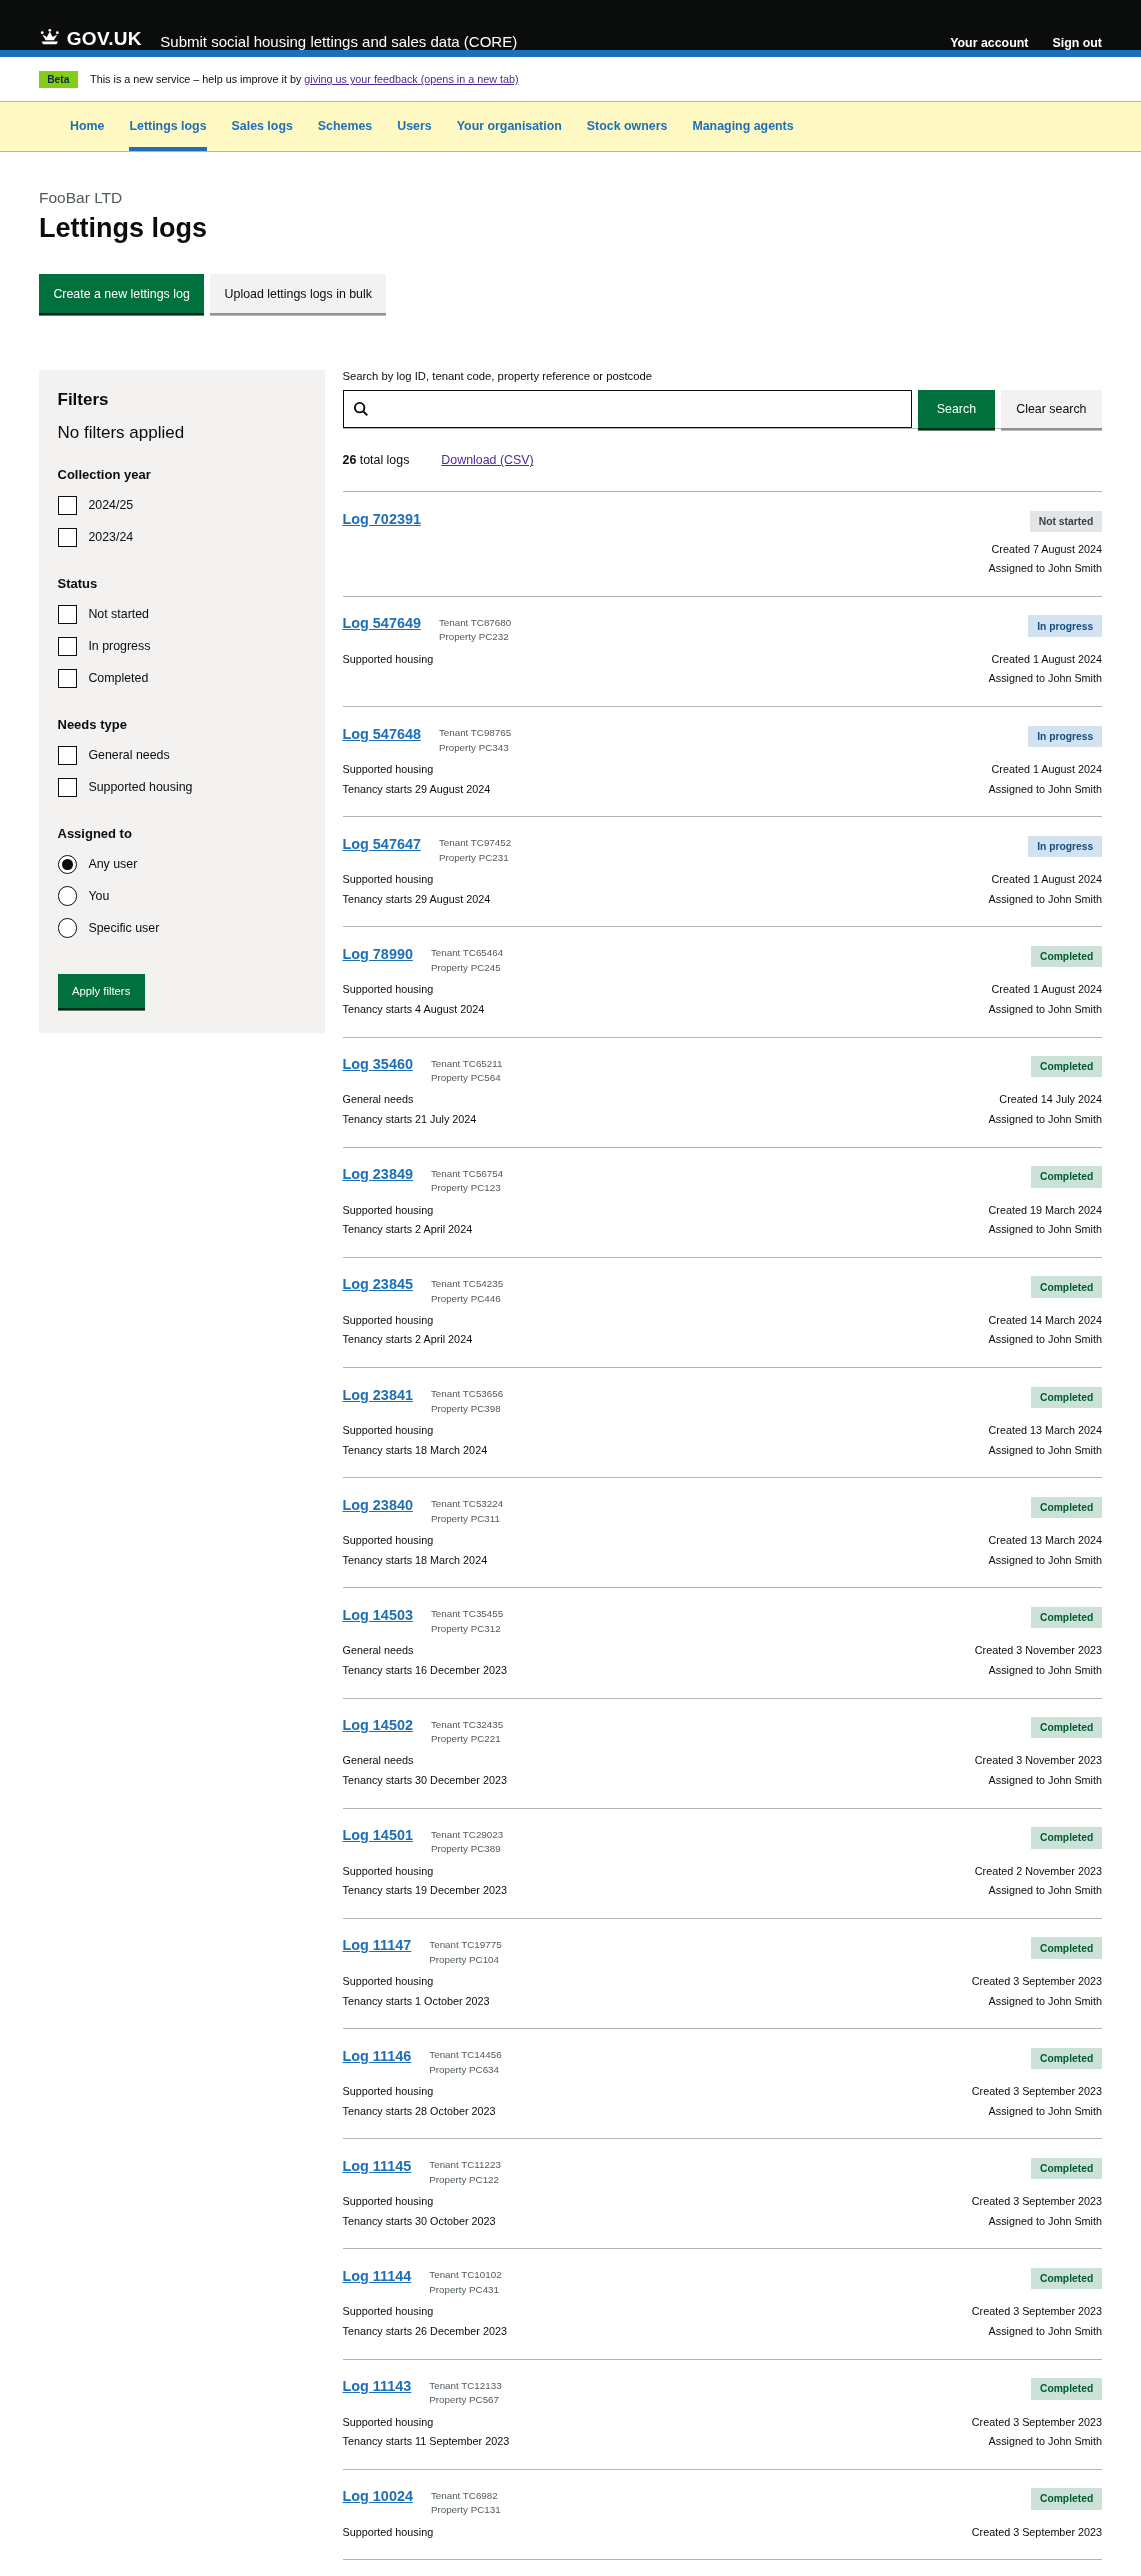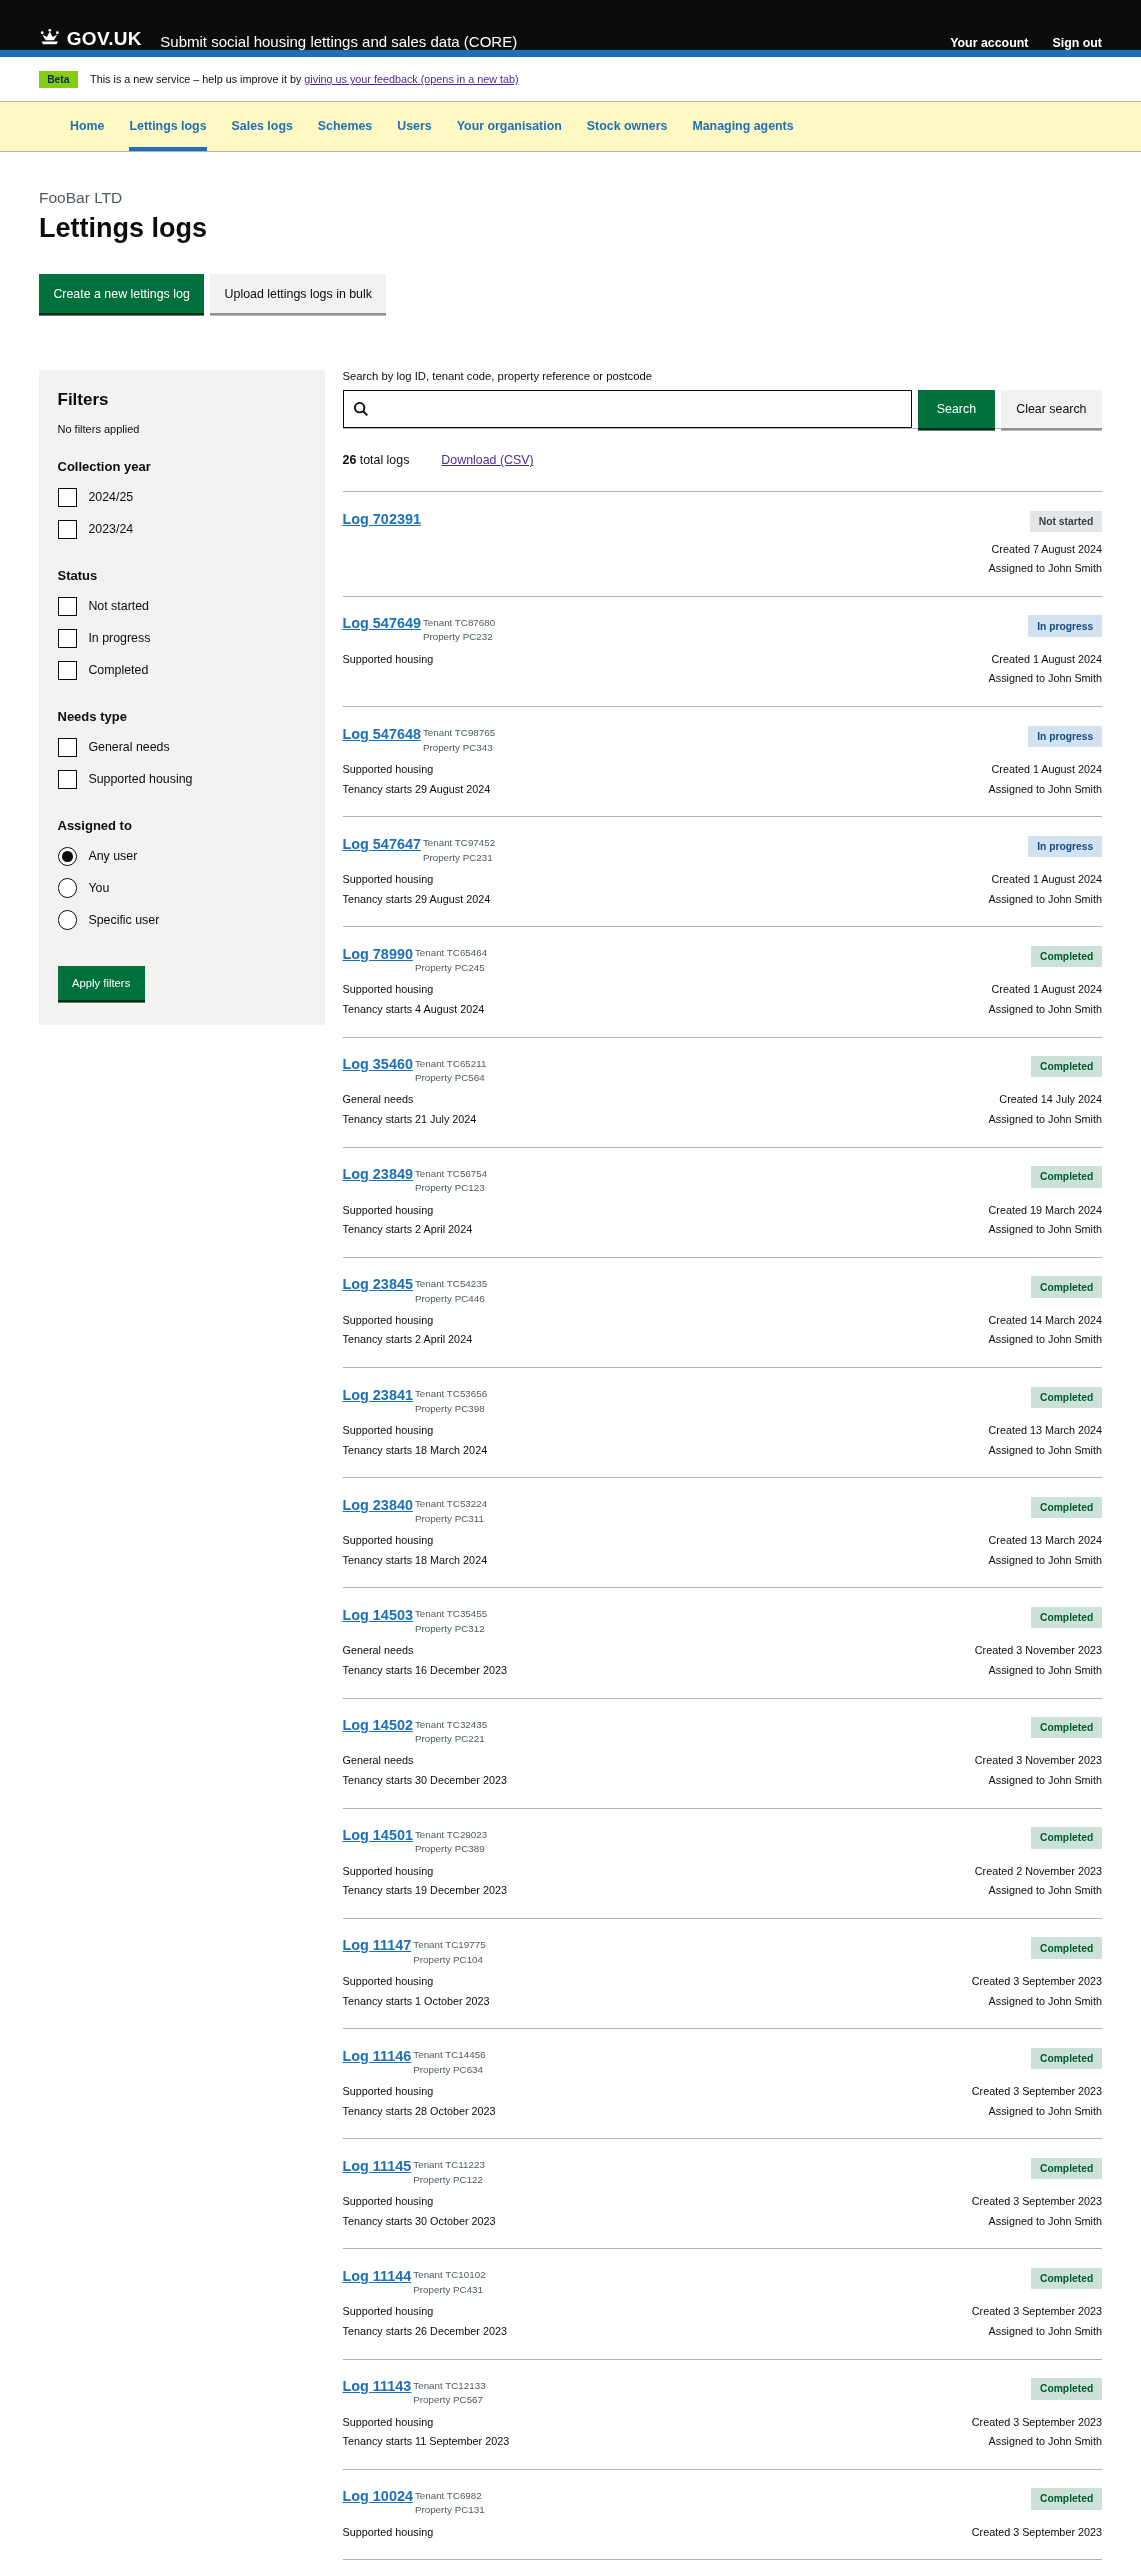--- a/index.html
+++ b/index.html
@@ -41,21 +41,21 @@
   .page-title { font-size:27px; font-weight:700; margin:0 0 30px; }
   .actions { display:flex; gap:6px; margin-bottom:57px; }
   .btn { font-family:inherit; font-size:12.4px; height:39px; padding:0 14.4px; border:0; cursor:pointer; }
   .btn-primary { background:#00703c; color:#fff; box-shadow:0 2.6px 0 #002d18; }
   .btn-secondary { background:#f3f2f1; color:#0b0c0c; box-shadow:0 2.6px 0 #929191; }
 
   
   .layout { display:flex; gap:17.5px; align-items:flex-start; }
   .sidebar { flex:0 0 286px; background:#f3f2f1; padding:19.6px 18.5px 25px; }
   .filters-title { font-size:17px; font-weight:700; margin:0 0 13.4px; }
-  .no-filters { display:block; font-size:11px; margin-bottom:24px; }
+  .no-filters { display:block; font-size:17px; margin-bottom:24px; }
   .fgroup { margin-bottom:29px; }
   .legend { display:block; font-size:13px; font-weight:700; margin-bottom:13.4px; }
   .opt { display:flex; align-items:center; gap:11.3px; margin-bottom:12.4px; }
   .checkbox { width:19.6px; height:19.6px; flex:0 0 19.6px; border:1px solid #0b0c0c; background:#fff; cursor:pointer; }
   .radio { width:19.6px; height:19.6px; flex:0 0 19.6px; border:1px solid #0b0c0c; border-radius:50%; background:#fff; position:relative; cursor:pointer; }
   .radio.checked::after { content:""; position:absolute; inset:3.6px; border-radius:50%; background:#0b0c0c; }
   .opt-label { font-size:12.4px; }
   .apply-btn { height:34px; font-size:11.3px; margin-top:7.2px; }
 
   .main { flex:1; min-width:0; }
@@ -70,21 +70,21 @@
   .btn-clear { height:38px; padding:0 15.5px; }
 
   hr.rule { border:0; border-top:1px solid #b1b4b6; margin:0; }
   .rule-top { margin-top:27px; }
   .results-row { display:flex; align-items:center; font-size:12.4px; padding:24px 0; }
   .results-count b { font-weight:700; }
   .download-link { color:#4c2c92; margin-left:32px; font-size:12.4px; }
 
   
   .log-entry { padding:18.5px 0 21.6px; border-bottom:1px solid #b1b4b6; }
-  .log-head { display:flex; align-items:flex-start; gap:2px; }
+  .log-head { display:flex; align-items:flex-start; gap:18px; }
   .log-title { color:#1d70b8; font-weight:700; font-size:14.4px; }
   .log-codes { display:flex; flex-direction:column; gap:3.6px; color:#505a5f; font-size:9.8px; padding-top:1.5px; }
   .tag { margin-left:auto; font-size:10.3px; padding:5.2px 8.8px; white-space:nowrap; }
   .tag-grey  { background:#e4e5e6; color:#383f43; }
   .tag-blue  { background:#d2e2f1; color:#144e81; }
   .tag-green { background:#cce2d8; color:#005a30; }
   .log-body { display:flex; margin-top:10.3px; }
   .log-left  { font-size:10.8px; }
   .log-right { margin-left:auto; text-align:right; font-size:10.8px; }
   .log-line { display:block; }

